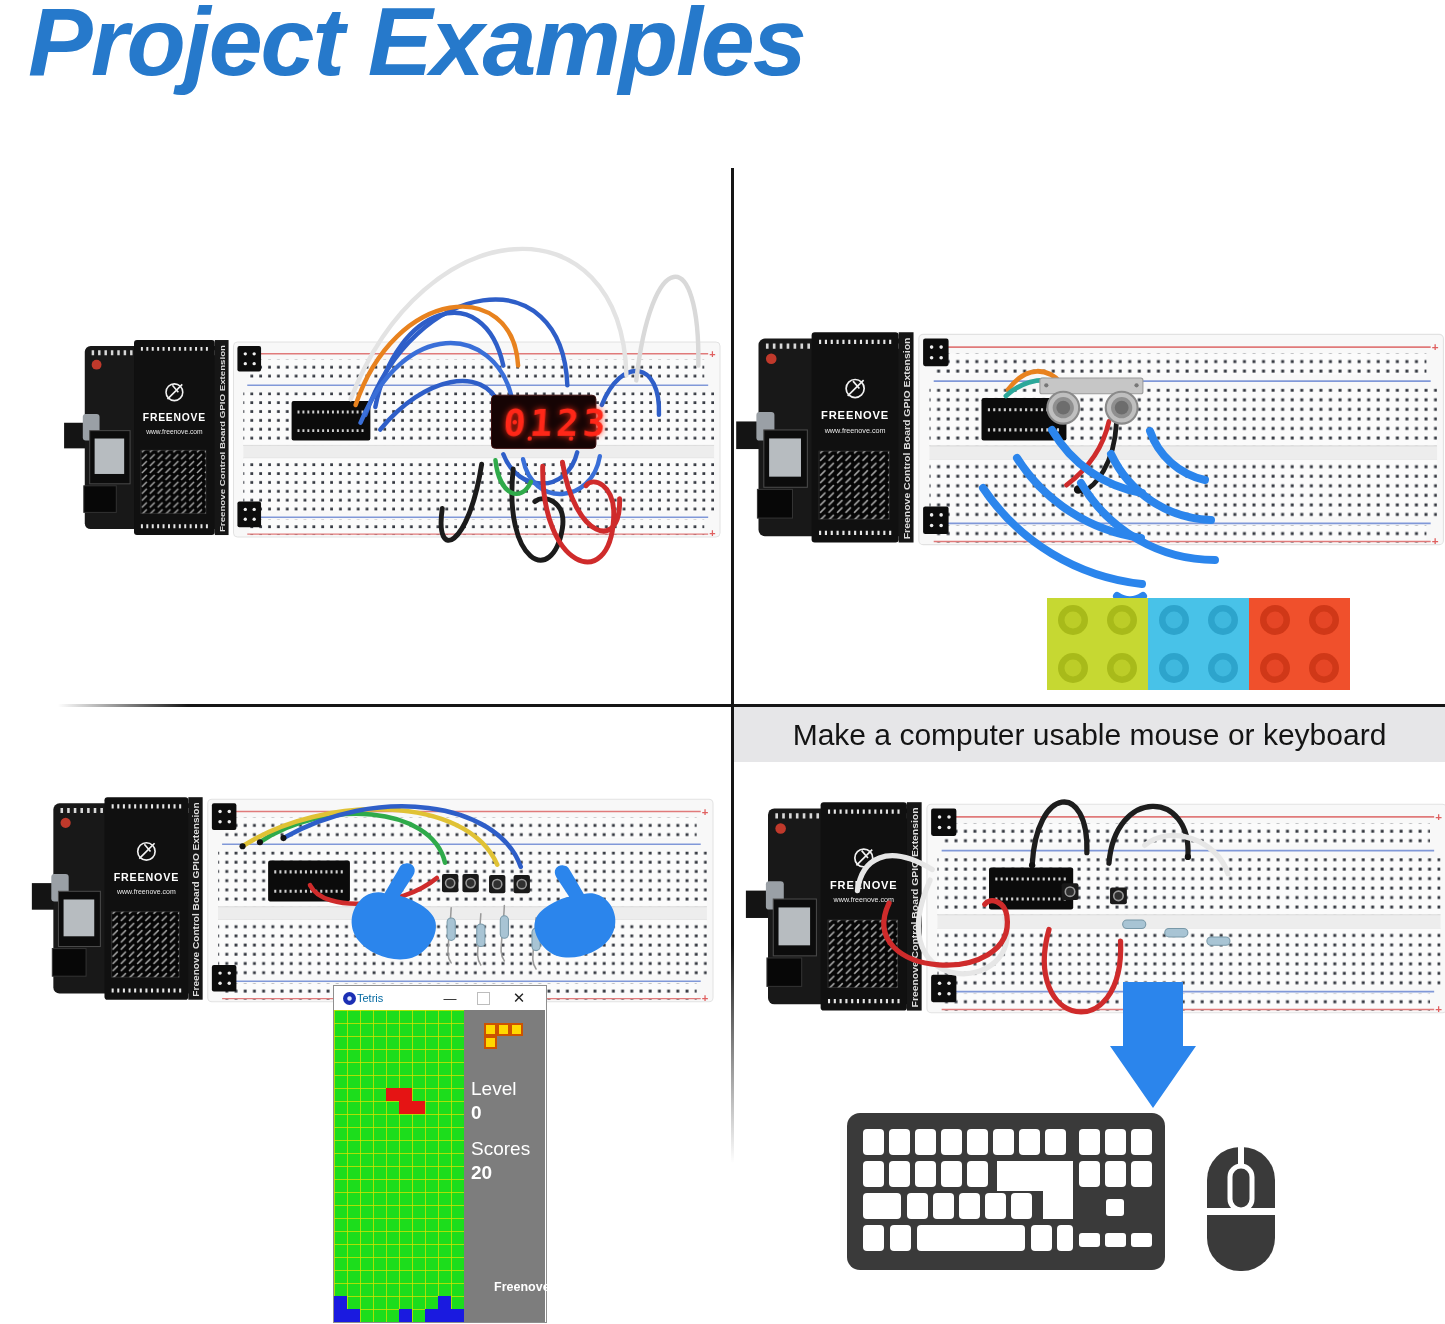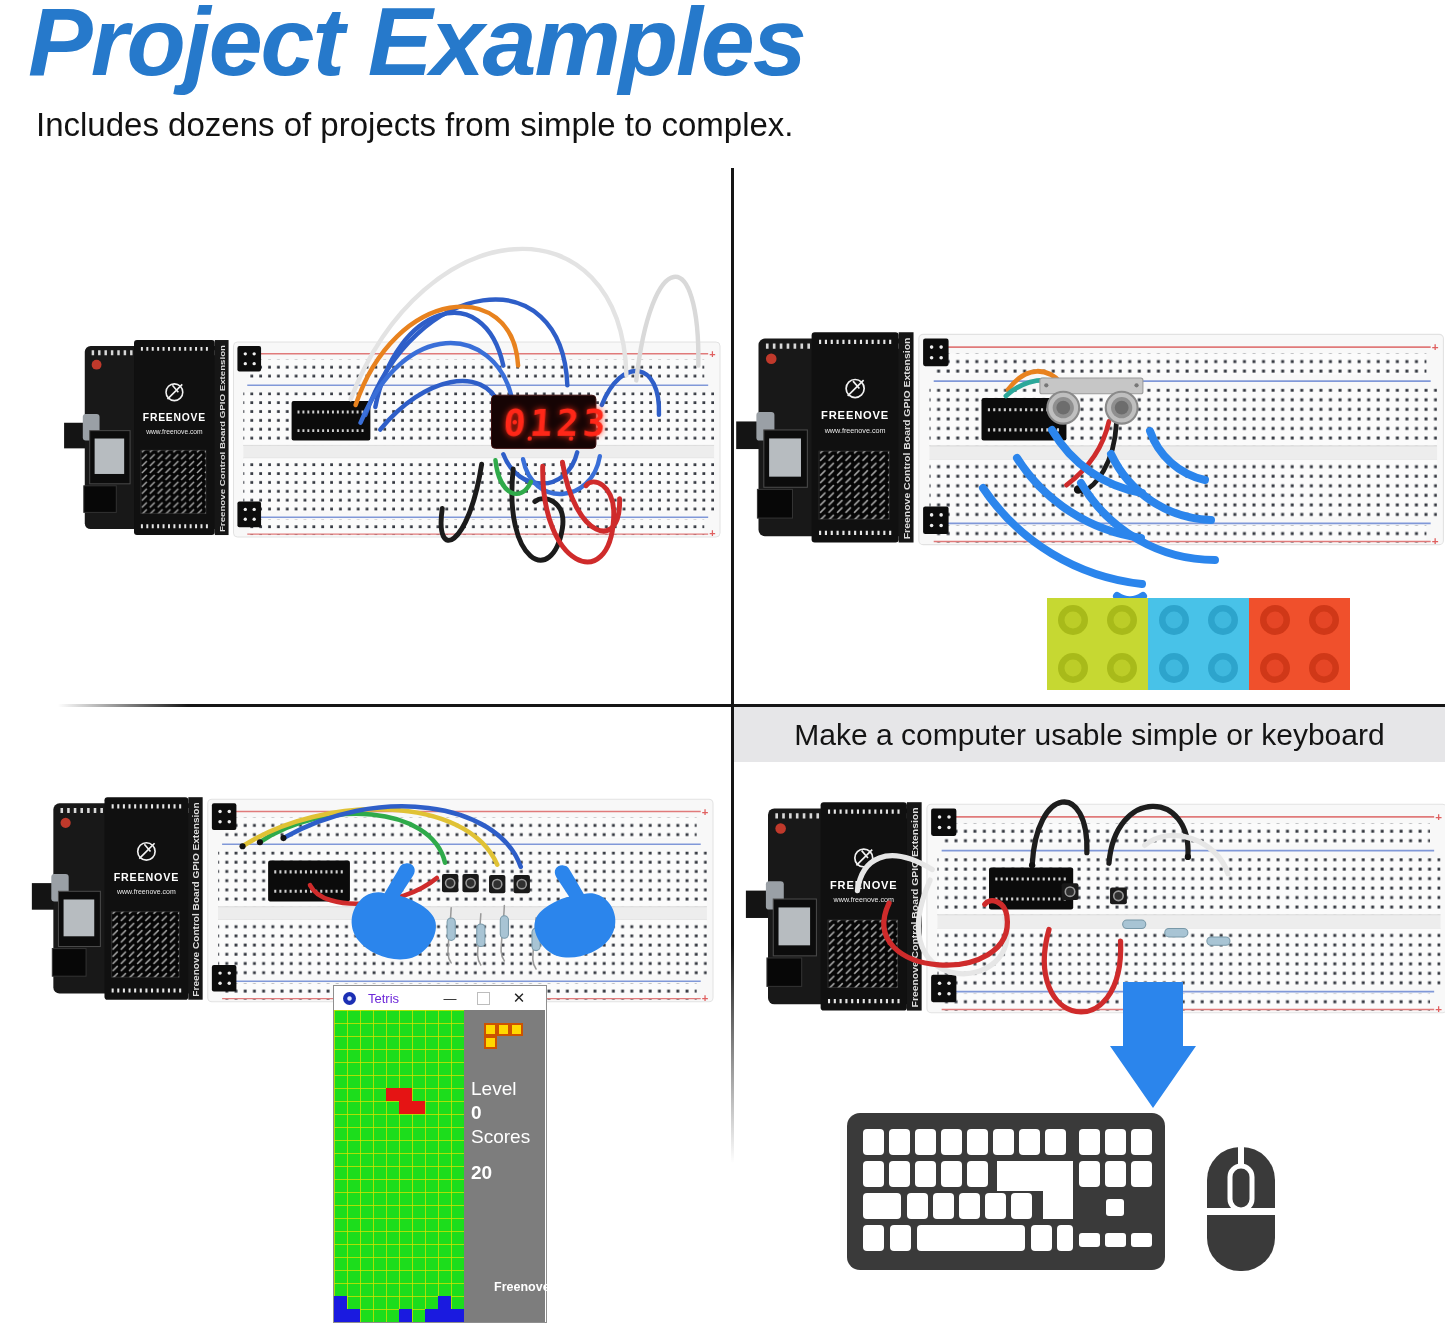--- a/index.html
+++ b/index.html
@@ -20,21 +20,21 @@
            display:flex;align-items:center;justify-content:center;}
   #caption span{font-size:30px;color:#141414;}
   svg{display:block;}
   .bb{overflow:visible;}
   .wire{fill:none;stroke-linecap:round;}
   
   #tetris{left:333px;top:985px;width:214px;height:338px;background:#fff;
           border:1.5px solid #8f8f8f;box-sizing:border-box;}
   #t-bar{height:24px;display:flex;align-items:center;background:#fff;}
   #t-icon{width:13px;height:13px;border-radius:50%;background:radial-gradient(circle at 50% 50%,#dfe8ff 0 18%,#1b2fb4 30% 100%);margin-left:9px;}
-  #t-title{font-size:13px;color:#6d28d9;margin-left:12px;flex:0 0 auto;}
+  #t-title{font-size:11px;color:#0369a1;margin-left:1px;flex:0 0 auto;}
   #t-bar .sp{flex:1;}
   .t-ctl{width:34px;text-align:center;font-size:13px;color:#222;}
   #t-max{width:11px;height:11px;border:1.6px solid #bdbdbd;margin:0 12px 0 10px;}
   #t-close{font-size:15px;margin-right:10px;}
   #t-body{display:flex;height:312px;}
   #t-playfield{position:relative;width:130px;height:312px;background-color:#1cdd1c;
     background-image:linear-gradient(to right,rgba(216,226,0,.75) 1px,transparent 1px),
                      linear-gradient(to bottom,rgba(216,226,0,.75) 1px,transparent 1px);
     background-size:13px 13px;overflow:hidden;}
   #t-side{position:relative;width:81px;background:#7d7d7d;color:#fff;}
@@ -111,21 +111,20 @@
         <g>
           <rect x="225" y="66" width="80" height="40" rx="2" fill="#0b0b0b"></rect>
           <line x1="231" y1="77" x2="299" y2="77" stroke="#d0d0d0" stroke-width="3" stroke-dasharray="2 3"></line>
           <line x1="231" y1="96" x2="299" y2="96" stroke="#d0d0d0" stroke-width="3" stroke-dasharray="2 3"></line>
         </g>
       </g>
     </defs>
   </svg>
 
   <div id="title" class="abs">Project Examples</div>
-  <div id="subtitle" class="abs">Includes dozens of projects from simple to complex.</div>
 
   <div id="div-v" class="abs"></div>
   <div id="div-h" class="abs"></div>
 
   <svg class="bb abs" style="left:70px;top:336px;width:650px;height:207px" viewBox="0 0 660 210">
     <use href="#bb-base"></use>
     <text x="106" y="86" text-anchor="middle" font-size="10.5" font-weight="bold" fill="#fff" letter-spacing="0.8">FREENOVE</text>
     <text x="106" y="99" text-anchor="middle" font-size="6.8" fill="#e8e8e8">www.freenove.com</text>
     <text transform="translate(157.5,199) rotate(-90)" font-size="8" font-weight="bold" fill="#ddd" textLength="190" lengthAdjust="spacingAndGlyphs">Freenove Control Board GPIO Extension</text>
     <g>
@@ -222,21 +221,21 @@
       <circle cx="277" cy="22" r="15" fill="#d03818"></circle>
         <circle cx="277" cy="22" r="8.5" fill="#e64626"></circle>
       <circle cx="228" cy="70" r="15" fill="#d03818"></circle>
         <circle cx="228" cy="70" r="8.5" fill="#e64626"></circle>
       <circle cx="277" cy="70" r="15" fill="#d03818"></circle>
         <circle cx="277" cy="70" r="8.5" fill="#e64626"></circle>
     </g>
   </svg>
 
   <div id="caption" class="abs">
-    <span>Make a computer usable simple or keyboard</span>
+    <span>Make a computer usable mouse or keyboard</span>
   </div>
 
   <svg class="bb abs" style="left:38px;top:793px;width:675px;height:215px" viewBox="0 0 660 210">
     <use href="#bb-base"></use>
     <text x="106" y="86" text-anchor="middle" font-size="10.5" font-weight="bold" fill="#fff" letter-spacing="0.8">FREENOVE</text>
     <text x="106" y="99" text-anchor="middle" font-size="6.8" fill="#e8e8e8">www.freenove.com</text>
     <text transform="translate(157.5,199) rotate(-90)" font-size="8" font-weight="bold" fill="#ddd" textLength="190" lengthAdjust="spacingAndGlyphs">Freenove Control Board GPIO Extension</text>
     <g>
       <path class="wire" d="M217 48 C 280 5, 385 12, 398 68" stroke="#2faa4a" stroke-width="4.5"></path>
       <path class="wire" d="M200 52 C 280 0, 420 2, 449 70" stroke="#e0c235" stroke-width="4.5"></path>
@@ -311,21 +310,21 @@
         </div>
       <div id="t-side">
         <div id="t-next">
             <div class="tcell" style="left: 0px; top: 0px; width: 13px; height: 13px; background: rgb(255, 216, 0); border: 2px solid rgb(204, 82, 0); box-sizing: border-box;"></div>
             <div class="tcell" style="left: 13px; top: 0px; width: 13px; height: 13px; background: rgb(255, 216, 0); border: 2px solid rgb(204, 82, 0); box-sizing: border-box;"></div>
             <div class="tcell" style="left: 26px; top: 0px; width: 13px; height: 13px; background: rgb(255, 216, 0); border: 2px solid rgb(204, 82, 0); box-sizing: border-box;"></div>
             <div class="tcell" style="left: 0px; top: 13px; width: 13px; height: 13px; background: rgb(255, 216, 0); border: 2px solid rgb(204, 82, 0); box-sizing: border-box;"></div>
           </div>
         <div class="t-label" style="top:68px">Level</div>
         <div class="t-val" style="top:92px">0</div>
-        <div class="t-label" style="top:116px">Scores</div>
+        <div class="t-label" style="top:128px">Scores</div>
         <div class="t-val" style="top:152px">20</div>
         <div id="t-footer">Freenove.com</div>
       </div>
     </div>
   </div>
 
   <svg class="bb abs" style="left:752px;top:798px;width:695px;height:221px" viewBox="0 0 660 210">
     <use href="#bb-base"></use>
     <text x="106" y="86" text-anchor="middle" font-size="10.5" font-weight="bold" fill="#fff" letter-spacing="0.8">FREENOVE</text>
     <text x="106" y="99" text-anchor="middle" font-size="6.8" fill="#e8e8e8">www.freenove.com</text>

